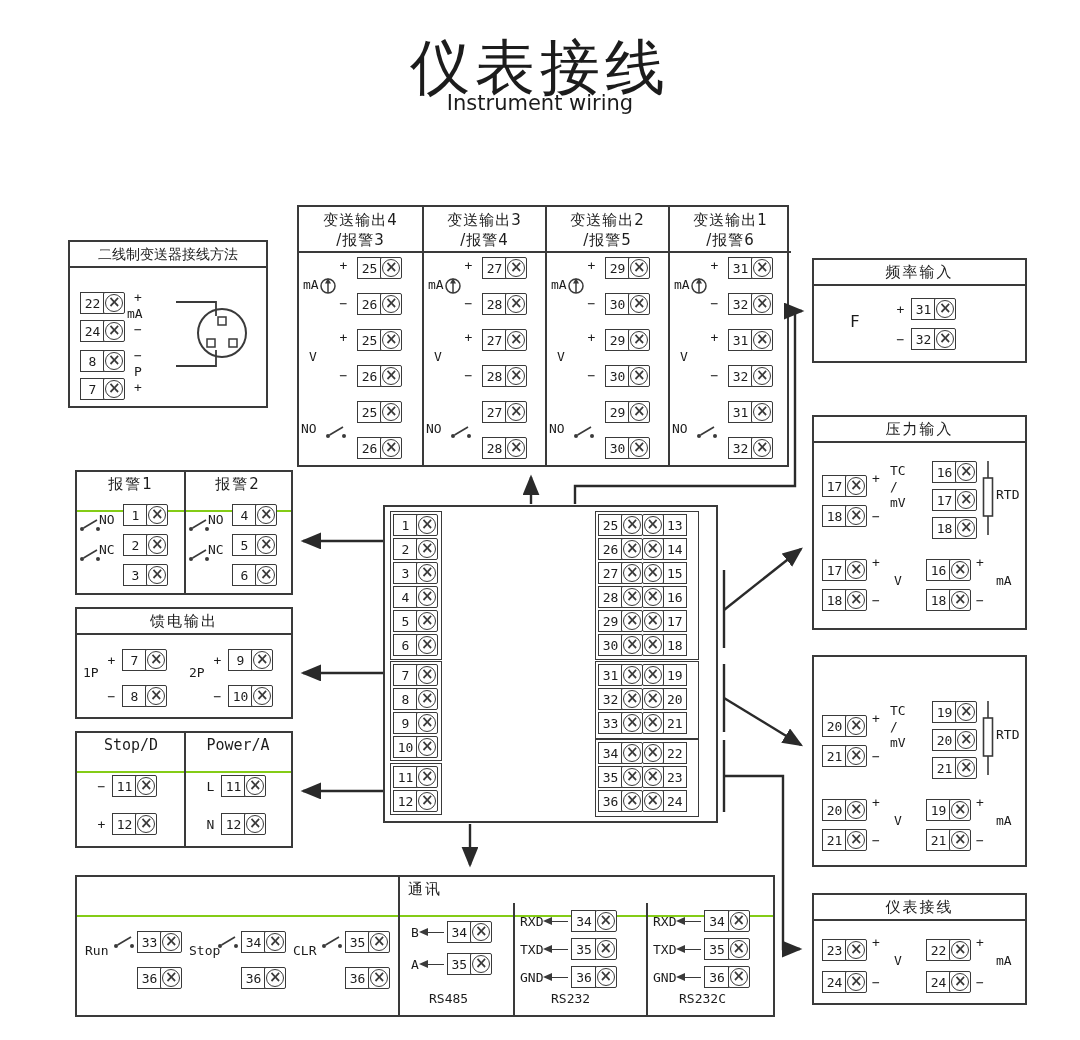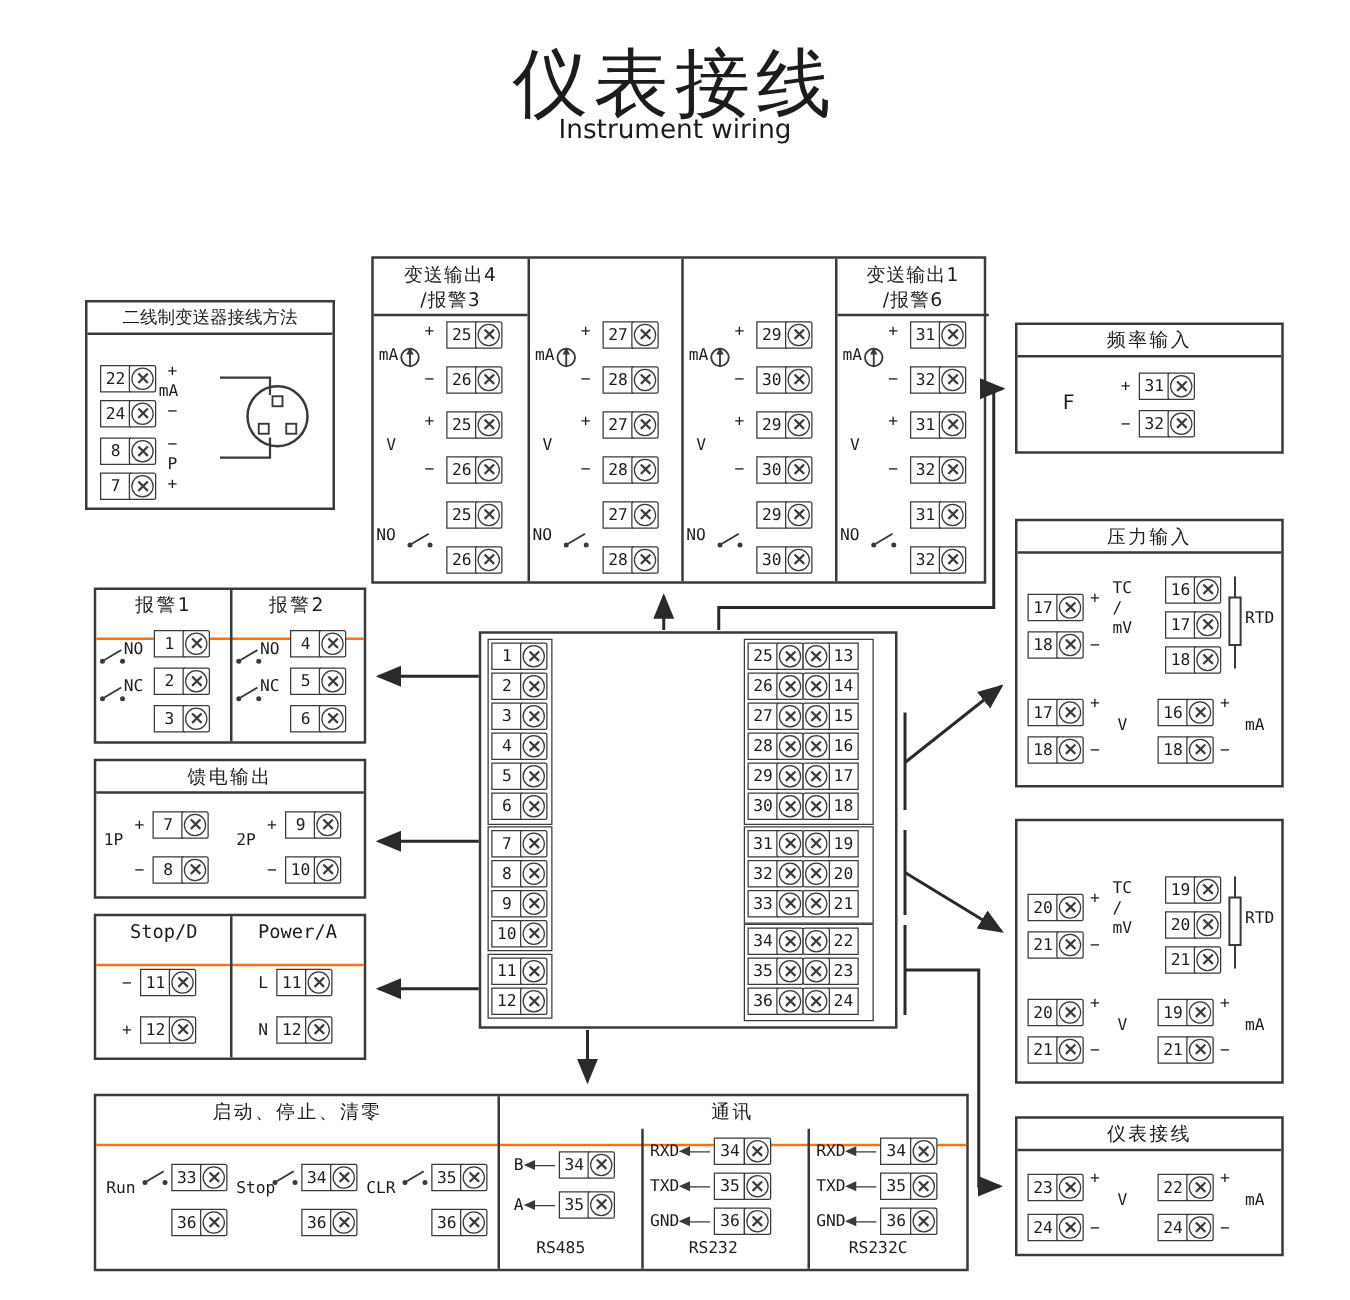--- a/index.html
+++ b/index.html
@@ -6,21 +6,21 @@
 html,body{margin:0;padding:0}
 body{width:1080px;height:1040px;position:relative;background:#fff;color:#1c1c1c;
   font-family:"DejaVu Sans","Liberation Sans",sans-serif;overflow:hidden}
 #hdr{position:absolute;top:34px;left:0;width:100%;text-align:center}
 .h-cn{font-size:60px;font-weight:400;letter-spacing:5px;line-height:1.1}
 .h-en{font-size:21px;margin-top:-9px}
 .box{position:absolute;border:2.2px solid #3a3a3a;background:#fff}
 .btitle{position:absolute;left:0;top:0;width:100%;height:26px;border-bottom:2px solid #3a3a3a;
   text-align:center;font-size:15px;letter-spacing:2px;line-height:24px;white-space:nowrap}
 .btitle.nl{letter-spacing:0;font-size:14px}
-.hrow{position:absolute;left:0;top:0;width:100%;height:40px;border-bottom:2px solid #f97316;display:flex}
+.hrow{position:absolute;left:0;top:0;width:100%;height:40px;border-bottom:2px solid #84cc16;display:flex}
 .hc{text-align:center;font-size:15px;line-height:24px;letter-spacing:2px}
 .mono{font-family:"DejaVu Sans Mono","Liberation Mono",monospace;letter-spacing:0}
 .vdiv{position:absolute;width:2px;background:#3a3a3a}
 .trow{position:absolute;display:flex;align-items:center;height:22px}
 .numbox{display:inline-flex;align-items:center;justify-content:center;min-width:25px;height:22px;
   border:1.6px solid #3a3a3a;font-family:"DejaVu Sans Mono","Liberation Mono",monospace;font-size:13px;background:#fff;flex:none}
 .term{width:22px;height:22px;border:1.6px solid #3a3a3a;border-radius:2px;position:relative;background:#fff;flex:none}
 .term::before{content:"";position:absolute;inset:1px;border:1.4px solid #3a3a3a;border-radius:50%}
 .term::after{content:"×";position:absolute;top:50%;left:50%;transform:translate(-50%,-54%);
   font-size:15px;font-weight:700;color:#3a3a3a}
@@ -123,20 +123,24 @@
         <span class="term"></span>
       </div>
       <span class="slbl" style="position: absolute; left: 2px; top: 214px;">NO</span>
       <span class="ico" style="position: absolute; left: 26px; top: 218px;"><svg width="22" height="14" viewBox="0 0 22 14">
           <circle cx="3" cy="11" r="2" fill="#3a3a3a"></circle>
           <circle cx="19" cy="11" r="2" fill="#3a3a3a"></circle>
           <line x1="4.5" y1="10" x2="18" y2="2" stroke="#3a3a3a" stroke-width="1.6"></line>
         </svg></span>
     </div>
     <div class="tcol" style="left: 123px; border-left: 2px solid rgb(58, 58, 58);">
+      <div class="thead">
+        <div>变送输出3</div>
+        <div>/报警4</div>
+      </div>
       <div class="trow" style="left: 58px; top: 50px;">
         <span class="numbox">27</span>
         <span class="term"></span>
       </div>
       <div class="trow" style="left: 58px; top: 86px;">
         <span class="numbox">28</span>
         <span class="term"></span>
       </div>
       <span class="sign" style="position: absolute; left: 38px; top: 51px;">+</span>
       <span class="sign" style="position: absolute; left: 38px; top: 89px;">−</span>
@@ -166,20 +170,24 @@
         <span class="term"></span>
       </div>
       <span class="slbl" style="position: absolute; left: 2px; top: 214px;">NO</span>
       <span class="ico" style="position: absolute; left: 26px; top: 218px;"><svg width="22" height="14" viewBox="0 0 22 14">
           <circle cx="3" cy="11" r="2" fill="#3a3a3a"></circle>
           <circle cx="19" cy="11" r="2" fill="#3a3a3a"></circle>
           <line x1="4.5" y1="10" x2="18" y2="2" stroke="#3a3a3a" stroke-width="1.6"></line>
         </svg></span>
     </div>
     <div class="tcol" style="left: 246px; border-left: 2px solid rgb(58, 58, 58);">
+      <div class="thead">
+        <div>变送输出2</div>
+        <div>/报警5</div>
+      </div>
       <div class="trow" style="left: 58px; top: 50px;">
         <span class="numbox">29</span>
         <span class="term"></span>
       </div>
       <div class="trow" style="left: 58px; top: 86px;">
         <span class="numbox">30</span>
         <span class="term"></span>
       </div>
       <span class="sign" style="position: absolute; left: 38px; top: 51px;">+</span>
       <span class="sign" style="position: absolute; left: 38px; top: 89px;">−</span>
@@ -652,21 +660,20 @@
     <div class="grect" style="left: 5px; top: 4px; width: 52px; height: 149px;"></div>
     <div class="grect" style="left: 5px; top: 154px; width: 52px; height: 100px;"></div>
     <div class="grect" style="left: 5px; top: 256px; width: 52px; height: 52px;"></div>
     <div class="grect" style="left: 210px; top: 4px; width: 104px; height: 149px;"></div>
     <div class="grect" style="left: 210px; top: 154px; width: 104px; height: 78px;"></div>
     <div class="grect" style="left: 210px; top: 232px; width: 104px; height: 78px;"></div>
   </div>
 
 <div class="box" id="box-bottom" style="left:75px;top:875px;width:700px;height:142px">
   <div class="hrow">
-    <div class="hc" style="width:322px">启动、停止、清零</div>
     <div class="hc" style="flex:1">通讯</div>
   </div>
   <div class="vdiv" style="left:321px;top:0;bottom:0"></div>
   <div class="vdiv" style="left:436px;top:26px;bottom:0"></div>
   <div class="vdiv" style="left:569px;top:26px;bottom:0"></div>
 <span class="slbl" style="position: absolute; left: 8px; top: 66px;">Run</span>
     <span class="ico" style="position: absolute; left: 36px; top: 58px;"><svg width="22" height="14" viewBox="0 0 22 14">
         <circle cx="3" cy="11" r="2" fill="#3a3a3a"></circle>
         <circle cx="19" cy="11" r="2" fill="#3a3a3a"></circle>
         <line x1="4.5" y1="10" x2="18" y2="2" stroke="#3a3a3a" stroke-width="1.6"></line>

